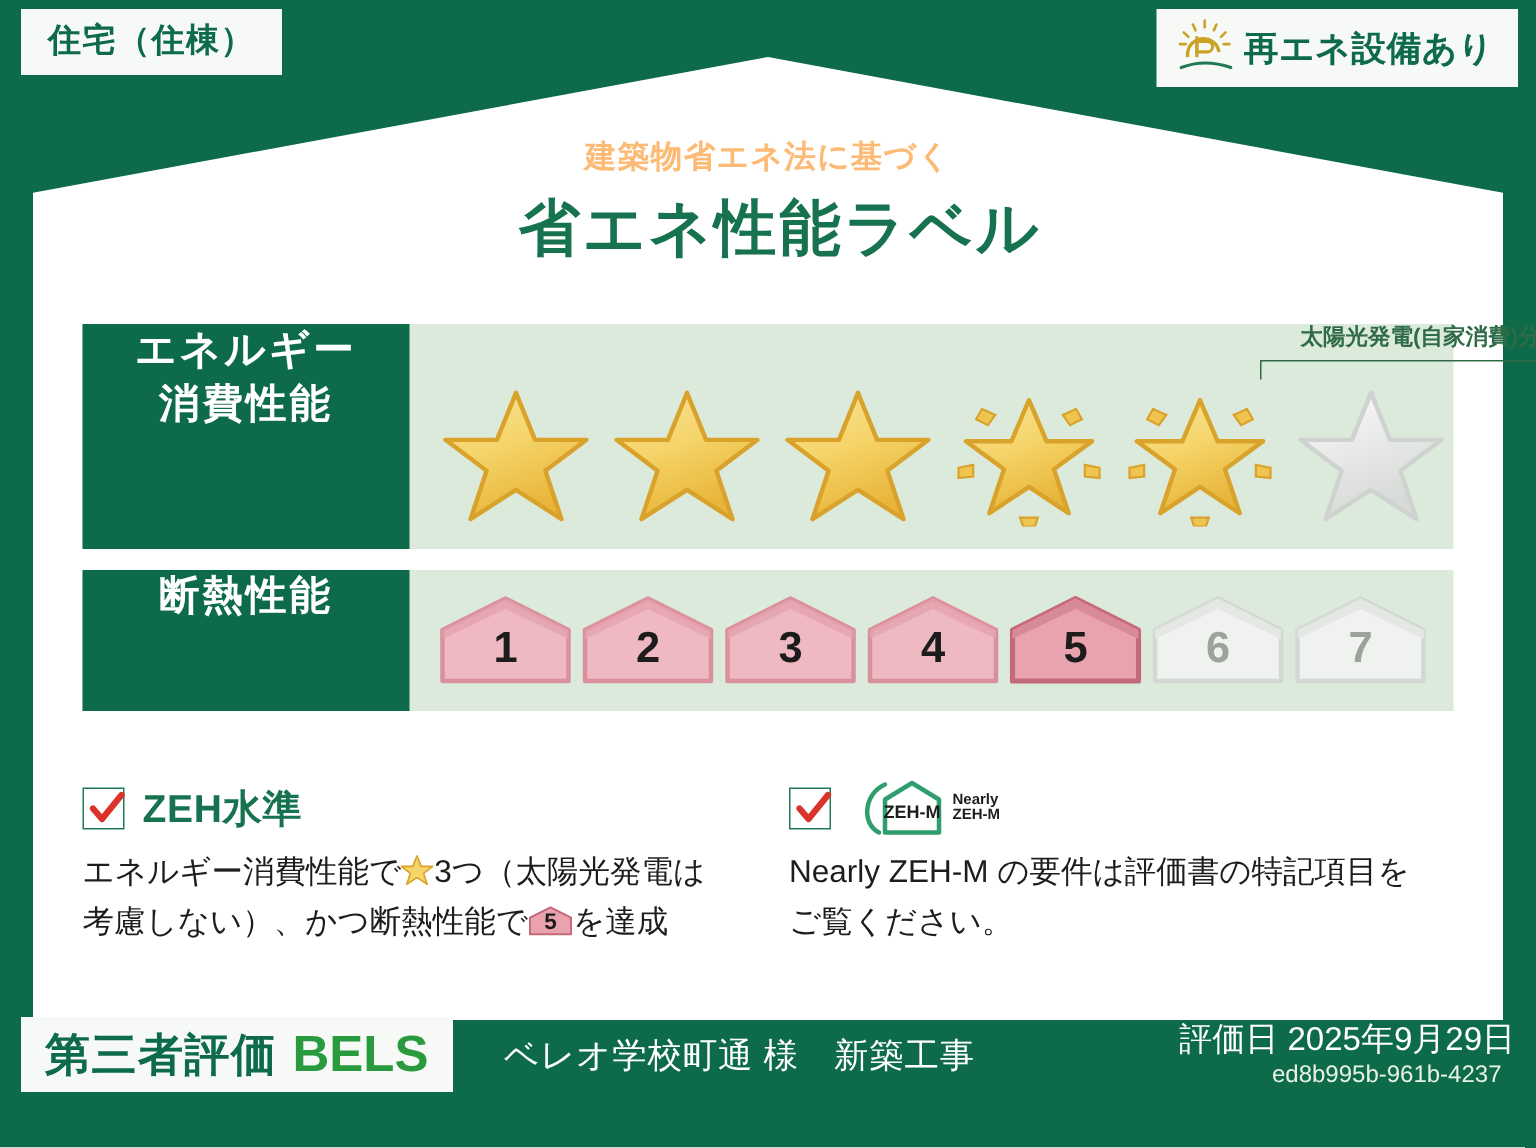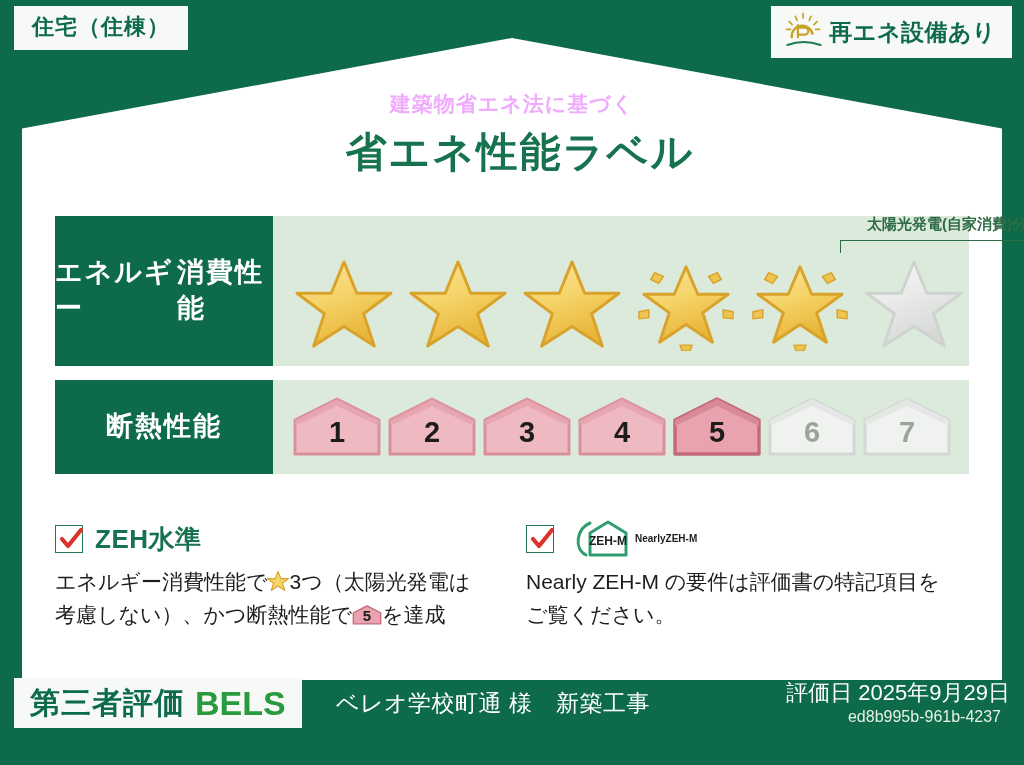--- a/index.html
+++ b/index.html
@@ -53,21 +53,21 @@
     font-weight: bold;
     letter-spacing: 0.5px;
     white-space: nowrap;
   }
   .solar-icon { width: 42px; height: 40px; display:block; }
 
   
   .title-sub {
     position: absolute; left: 0; right: 0; top: 90px;
     text-align: center;
-    color: #f0abfc;
+    color: #fdba74;
     font-size: 21px;
     font-weight: bold;
     letter-spacing: 1px;
   }
   .title-main {
     position: absolute; left: 16px; right: 0; top: 125px;
     text-align: center;
     color: #17734f;
     font-size: 41px;
     font-weight: bold;
@@ -82,22 +82,22 @@
     display: flex;
     background: #dceadb;
   }
   .row-energy { top: 216px; height: 150px; }
   .row-insul  { top: 380px; height: 94px; }
 
   .row-label {
     flex: 0 0 218px;
     background: #0d6b4a;
     color: #ffffff;
-    display: flex; 
-    align-items: center; justify-content: center;
+    display: flex; flex-direction: column;
+    align-items: center; 
     font-size: 27px; font-weight: bold;
     letter-spacing: 2px; line-height: 1.32;
   }
   .row-body { flex: 1 1 auto; position: relative; }
 
   
   .stars {
     position: absolute; left: 0; right: 0; bottom: 8px;
     height: 108px;
     display: flex; align-items: center; justify-content: flex-start;
@@ -418,21 +418,21 @@
           <svg viewBox="0 0 26 26">
             <path d="M4 13 L10 20 L23 4" fill="none" stroke="#d9332b" stroke-width="4.2" stroke-linecap="round" stroke-linejoin="round"></path>
           </svg>
         </span>
         <span class="zehm-logo">
           <svg width="60" height="40" viewBox="0 0 60 40">
             <path d="M14 36 C2 30 4 10 18 4" fill="none" stroke="#2f9e6e" stroke-width="3" stroke-linecap="round"></path>
             <polygon points="18,36 18,14 36,3 54,14 54,36" fill="none" stroke="#2f9e6e" stroke-width="3" stroke-linejoin="round"></polygon>
             <text x="36" y="26" text-anchor="middle" font-family="Liberation Sans, sans-serif" font-size="12" font-weight="bold" fill="#1d1d1d">ZEH-M</text>
           </svg>
-          <span style="display:flex;flex-direction:row;line-height:1.05;align-items:center;">
+          <span style="display:flex;flex-direction:column;line-height:1.05;">
             <span style="font-size:10px;font-weight:bold;color:#1d1d1d;">Nearly</span>
             <span style="font-size:10px;font-weight:bold;color:#1d1d1d;">ZEH-M</span>
           </span>
         </span>
       </div>
       <div class="note-body">Nearly ZEH-M の要件は評価書の特記項目をご覧ください。</div>
     </div>
 
   </div>
 

